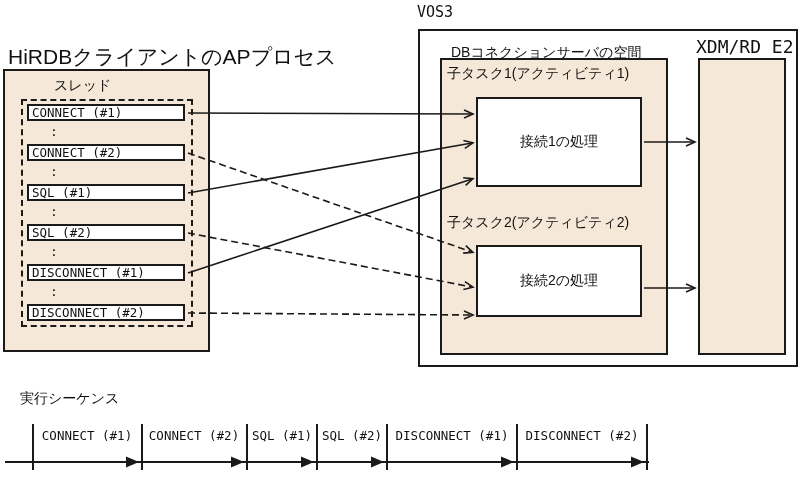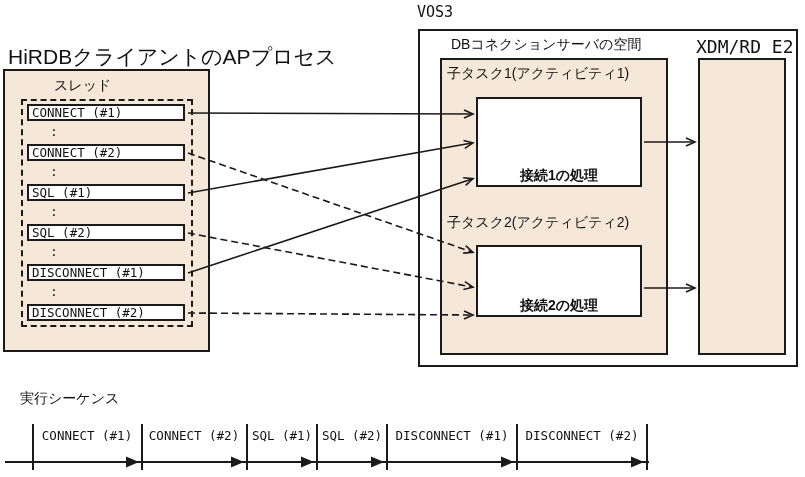--- a/index.html
+++ b/index.html
@@ -11,22 +11,22 @@
   .dashedbox{position:absolute;box-sizing:border-box;border:2px dashed #1a1a1a;}
   .label{position:absolute;white-space:nowrap;line-height:1.2;}
   .jp{font-family:"Liberation Sans",sans-serif;font-size:14px;}
   .jp-big{font-family:"Liberation Sans",sans-serif;font-size:21px;}
   .mono{font-family:"DejaVu Sans Mono",monospace;}
   .callbox{position:absolute;box-sizing:border-box;border:2px solid #1a1a1a;background:#fff;
            left:27px;width:158px;height:17px;font-family:"DejaVu Sans Mono",monospace;
            font-size:12.5px;line-height:13px;padding-left:3px;overflow:hidden;}
   .colon{position:absolute;left:50px;font-family:"DejaVu Sans Mono",monospace;font-size:13px;}
   .procbox{position:absolute;box-sizing:border-box;border:2px solid #1a1a1a;background:#fff;
-           left:476px;width:166px;display:flex;align-items:flex-end;justify-content:center;
-           font-size:14px;font-weight:bold;}
+           left:476px;width:166px;display:flex;align-items:center;justify-content:center;
+           font-size:14px;}
   .seqlabel{position:absolute;top:428px;transform:translateX(-50%);
             font-family:"DejaVu Sans Mono",monospace;font-size:12.5px;white-space:nowrap;}
   svg{position:absolute;left:0;top:0;pointer-events:none;}
 </style>
 </head>
 <body>
 
 <div id="canvas">
 
   <div class="label jp-big" style="left:8px;top:44px;">HiRDBクライアントのAPプロセス</div>
@@ -51,21 +51,21 @@
 
   <div class="callbox" style="top:264px;">DISCONNECT (#1)</div>
   <div class="colon" style="top:284px;">:</div>
 
   <div class="callbox" style="top:304px;">DISCONNECT (#2)</div>
 
   <div class="label mono" style="left:417px;top:3px;font-size:15px;">VOS3</div>
 
   <div class="box white" style="left:418px;top:29px;width:380px;height:338px;"></div>
 
-  <div class="label jp" style="left:451px;top:36px;text-align:center;">DBコネクションサーバの空間</div>
+  <div class="label jp" style="left:451px;top:44px;text-align:center;">DBコネクションサーバの空間</div>
 
   <div class="box beige" style="left:440px;top:58px;width:228px;height:297px;"></div>
 
   <div class="label jp" style="left:447px;top:65px;">子タスク1(アクティビティ1)</div>
 
   <div class="procbox" style="top:97px;height:90px;">
     <span>接続1の処理</span>
   </div>
 
   <div class="label jp" style="left:447px;top:214px;">子タスク2(アクティビティ2)</div>

